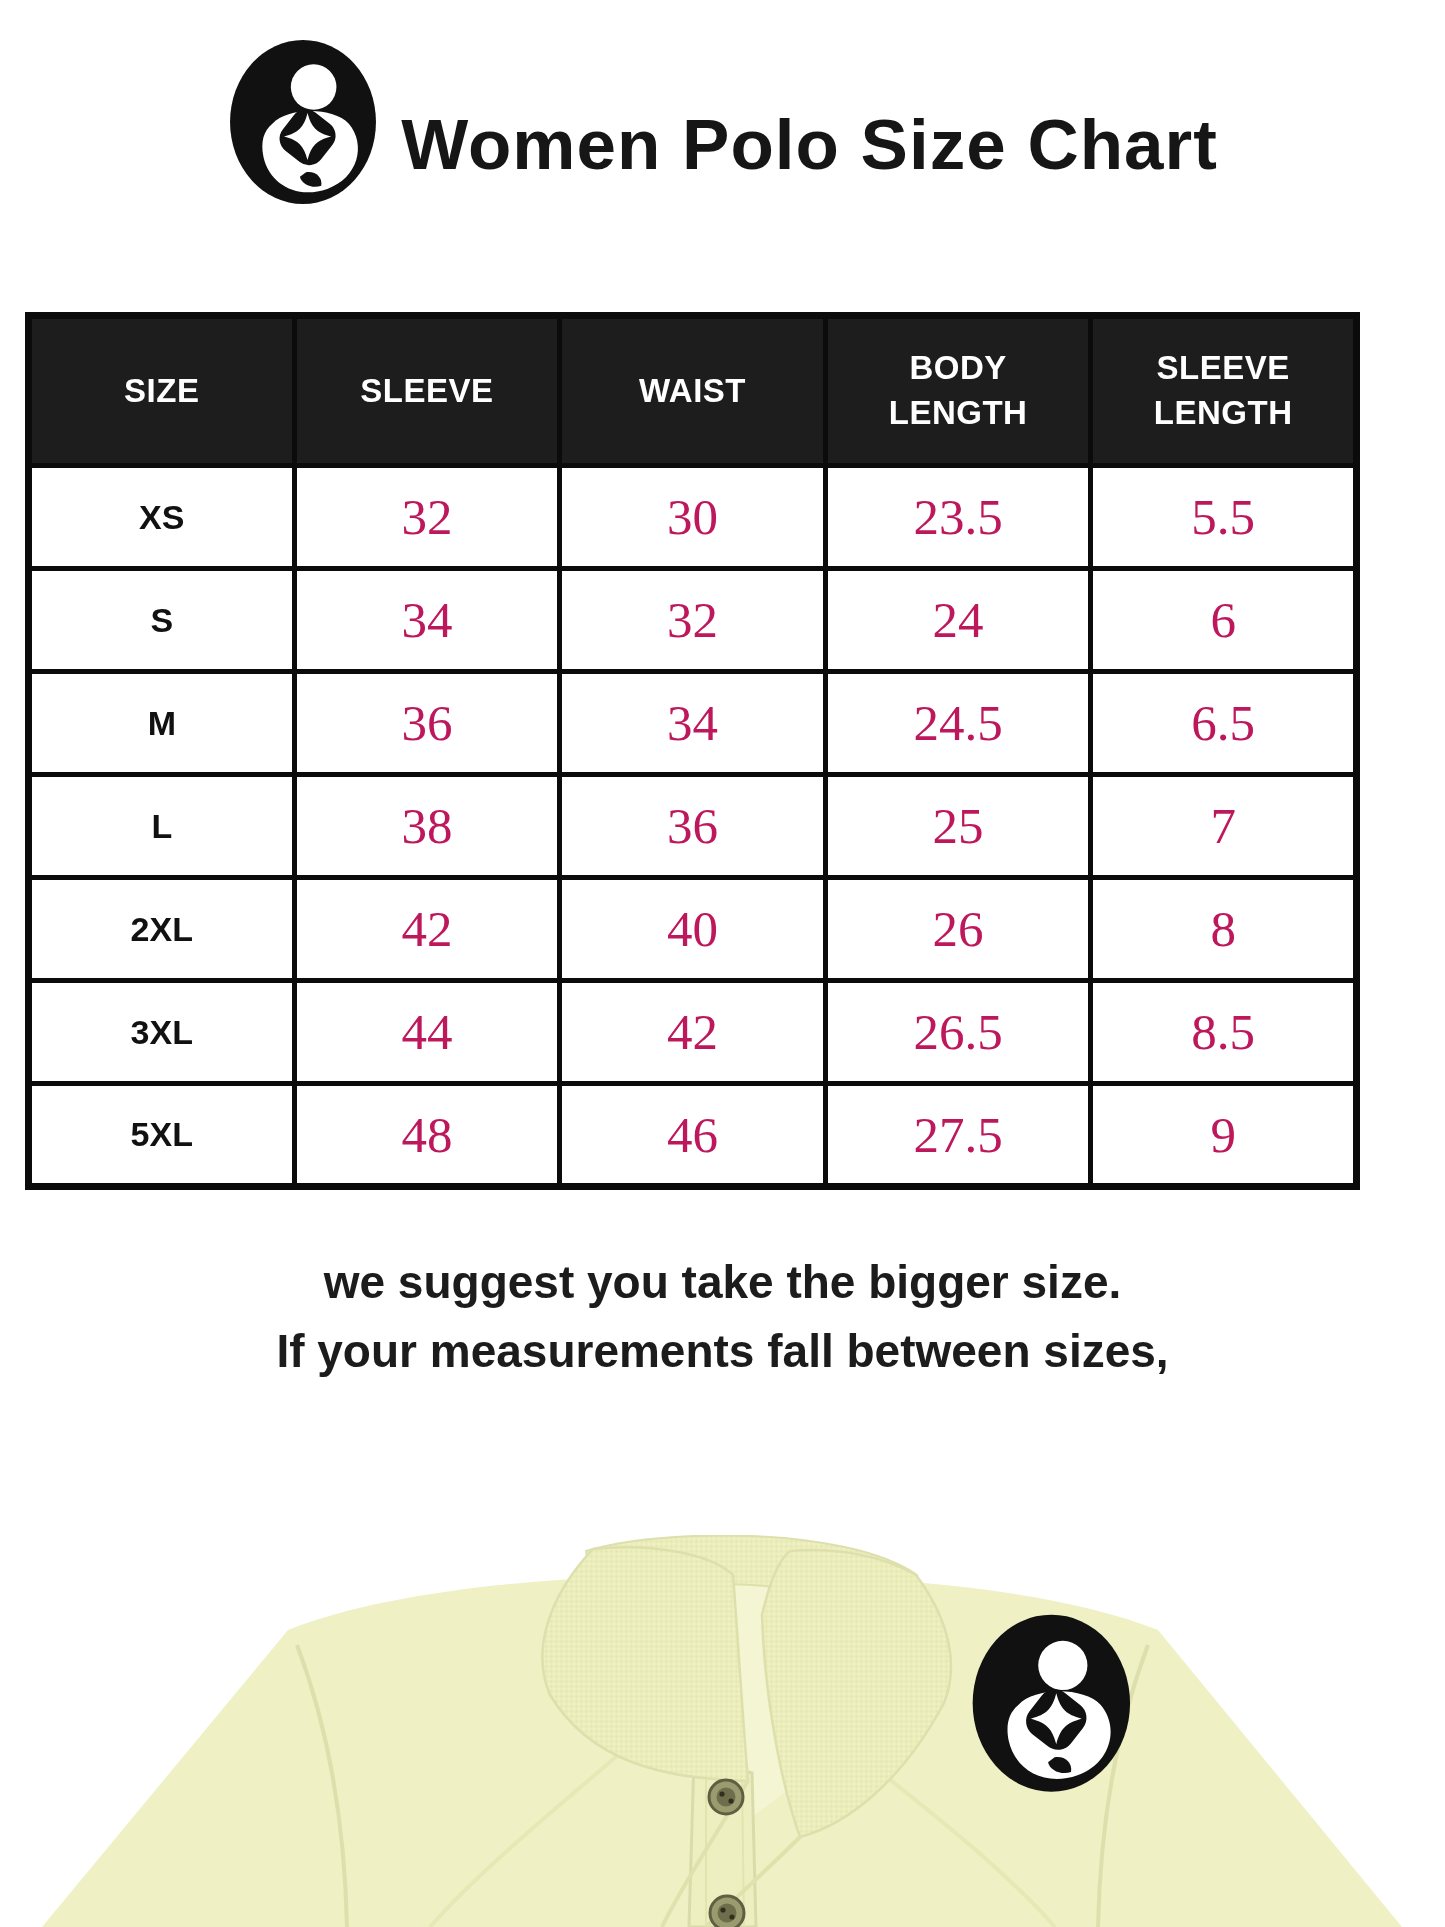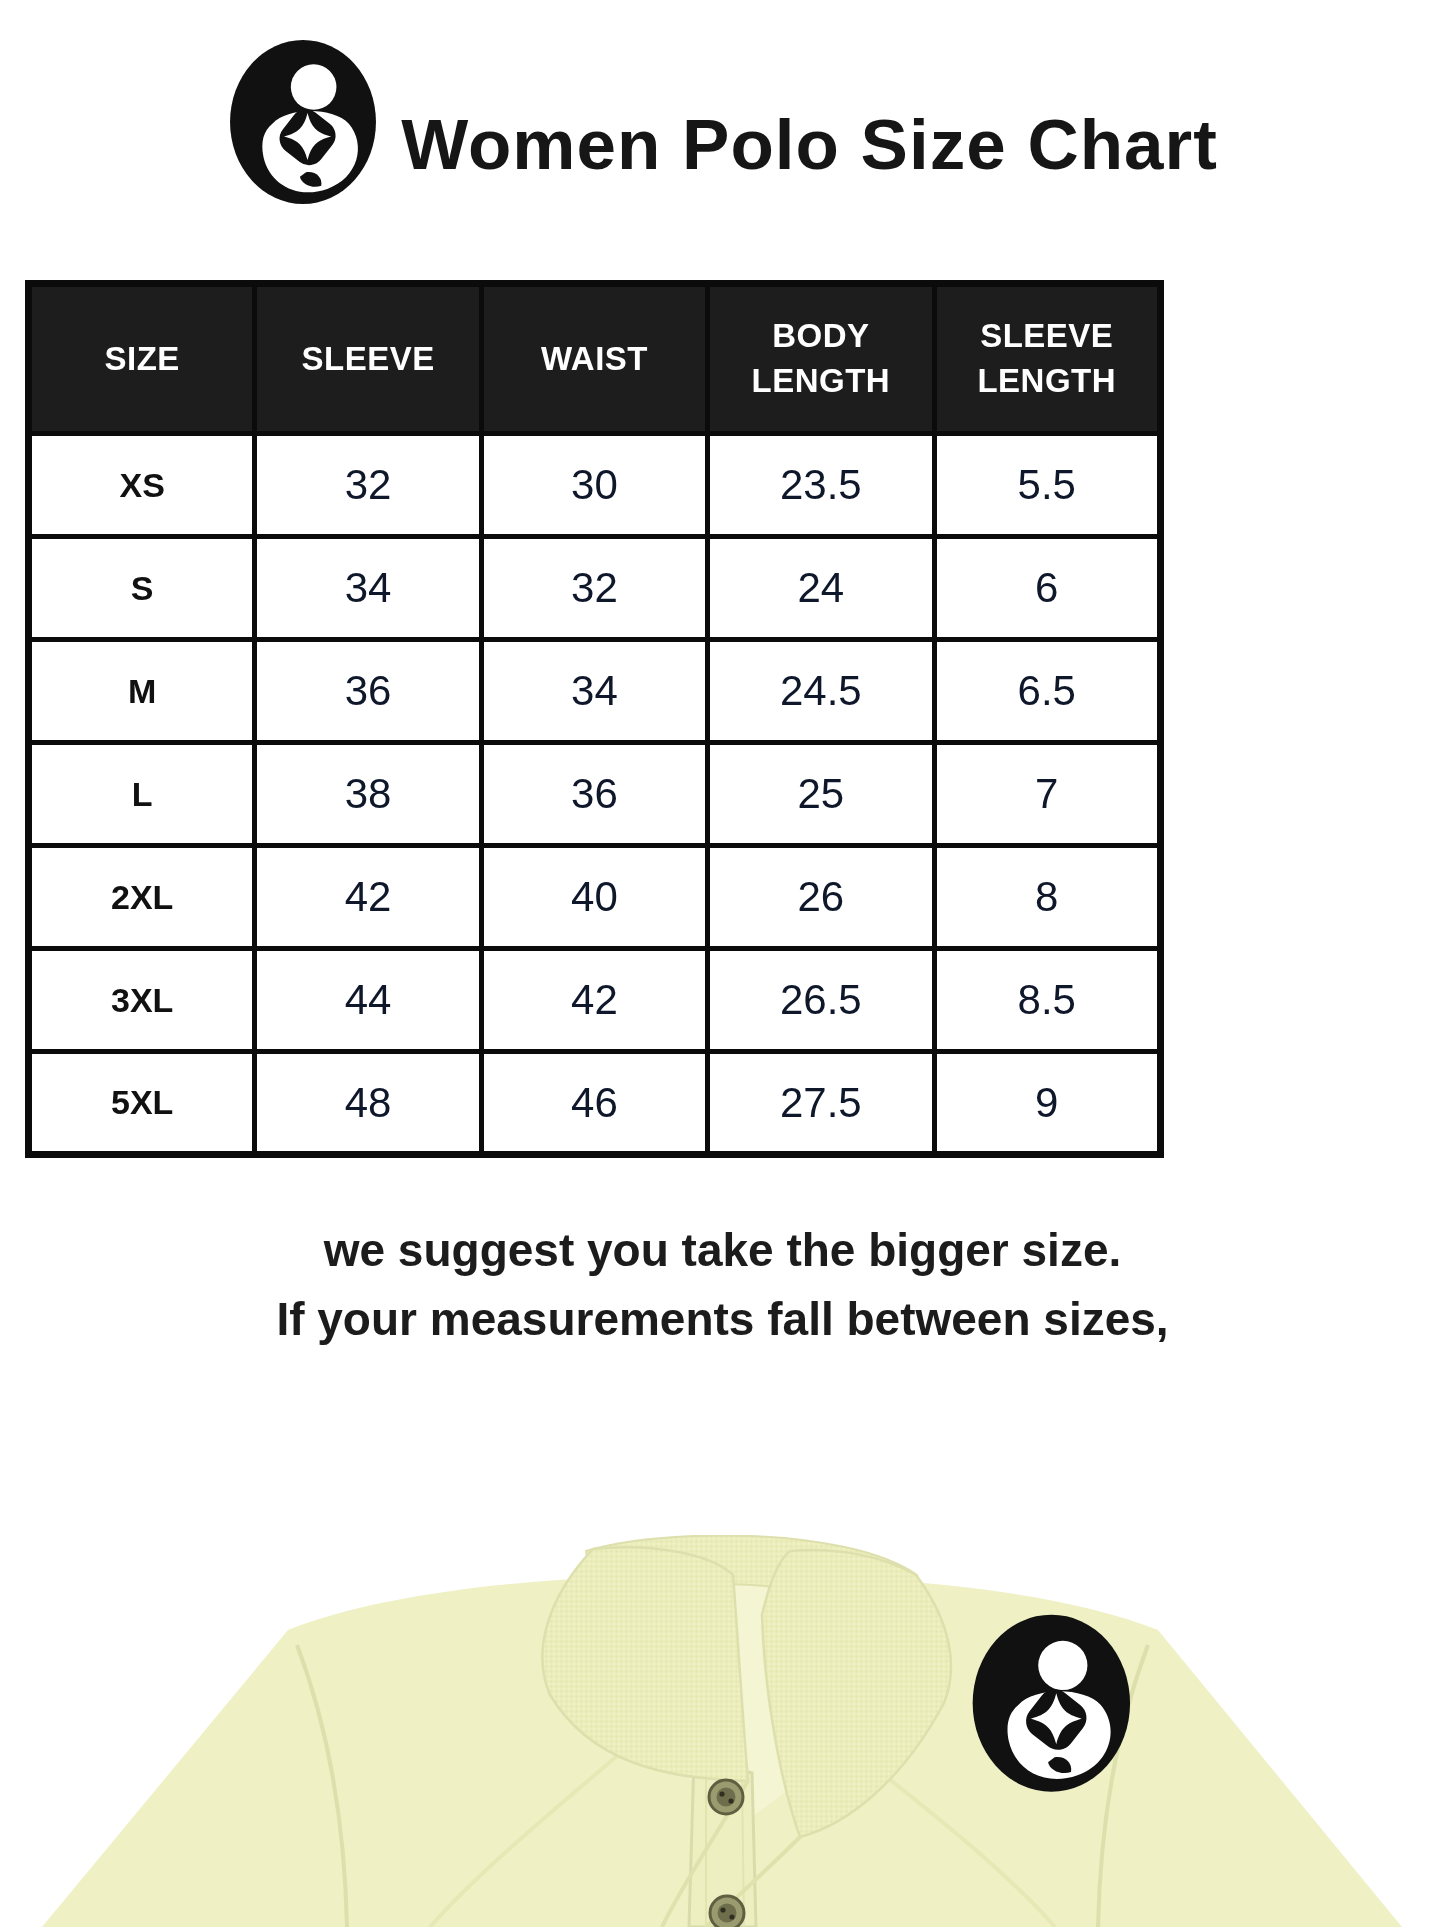--- a/index.html
+++ b/index.html
@@ -15,39 +15,39 @@
     display:flex;align-items:center;justify-content:center;
     gap:22px;padding-top:36px;height:172px;
   }
   .brand-header .logo{width:152px;height:168px;flex:0 0 auto;}
   .page-title{
     font-size:71px;font-weight:800;color:#161616;
     letter-spacing:1px;white-space:nowrap;margin-top:45px;
   }
   
   table.size-table{
-    width:1139px;margin:72px 25px 0 25px;
+    width:1335px;margin:104px 25px 0 25px;
     border-collapse:collapse;table-layout:fixed;
     border:7px solid #0b0b0b;
   }
   .size-table th{
     background:#1d1d1d;color:#ffffff;
     height:150px;font-size:33px;font-weight:700;
     letter-spacing:0.5px;line-height:1.35;
     border:5px solid #0b0b0b;text-align:center;vertical-align:middle;
     box-sizing:border-box;
   }
   .size-table th span{display:inline-block;max-width:190px;}
   .size-table td{
     background:#ffffff;height:103px;
     border:5px solid #0b0b0b;text-align:center;vertical-align:middle;
     box-sizing:border-box;
   }
   td.size-cell{font-size:34px;font-weight:700;color:#111111;}
-  td.value-cell{font-size:42px;font-weight:400;color:#0f172a;}
+  td.value-cell{font-size:51px;font-weight:400;color:#be185d;font-family:Liberation Serif, serif;}
   
   .fit-note{
     margin-top:58px;text-align:center;
     font-size:46px;font-weight:700;color:#1c1c1c;line-height:1.5;
   }
   
   .shirt-wrap{position:absolute;left:0;right:0;bottom:0;height:392px;}
   .shirt-wrap svg{display:block;}
 </style>
 </head>

